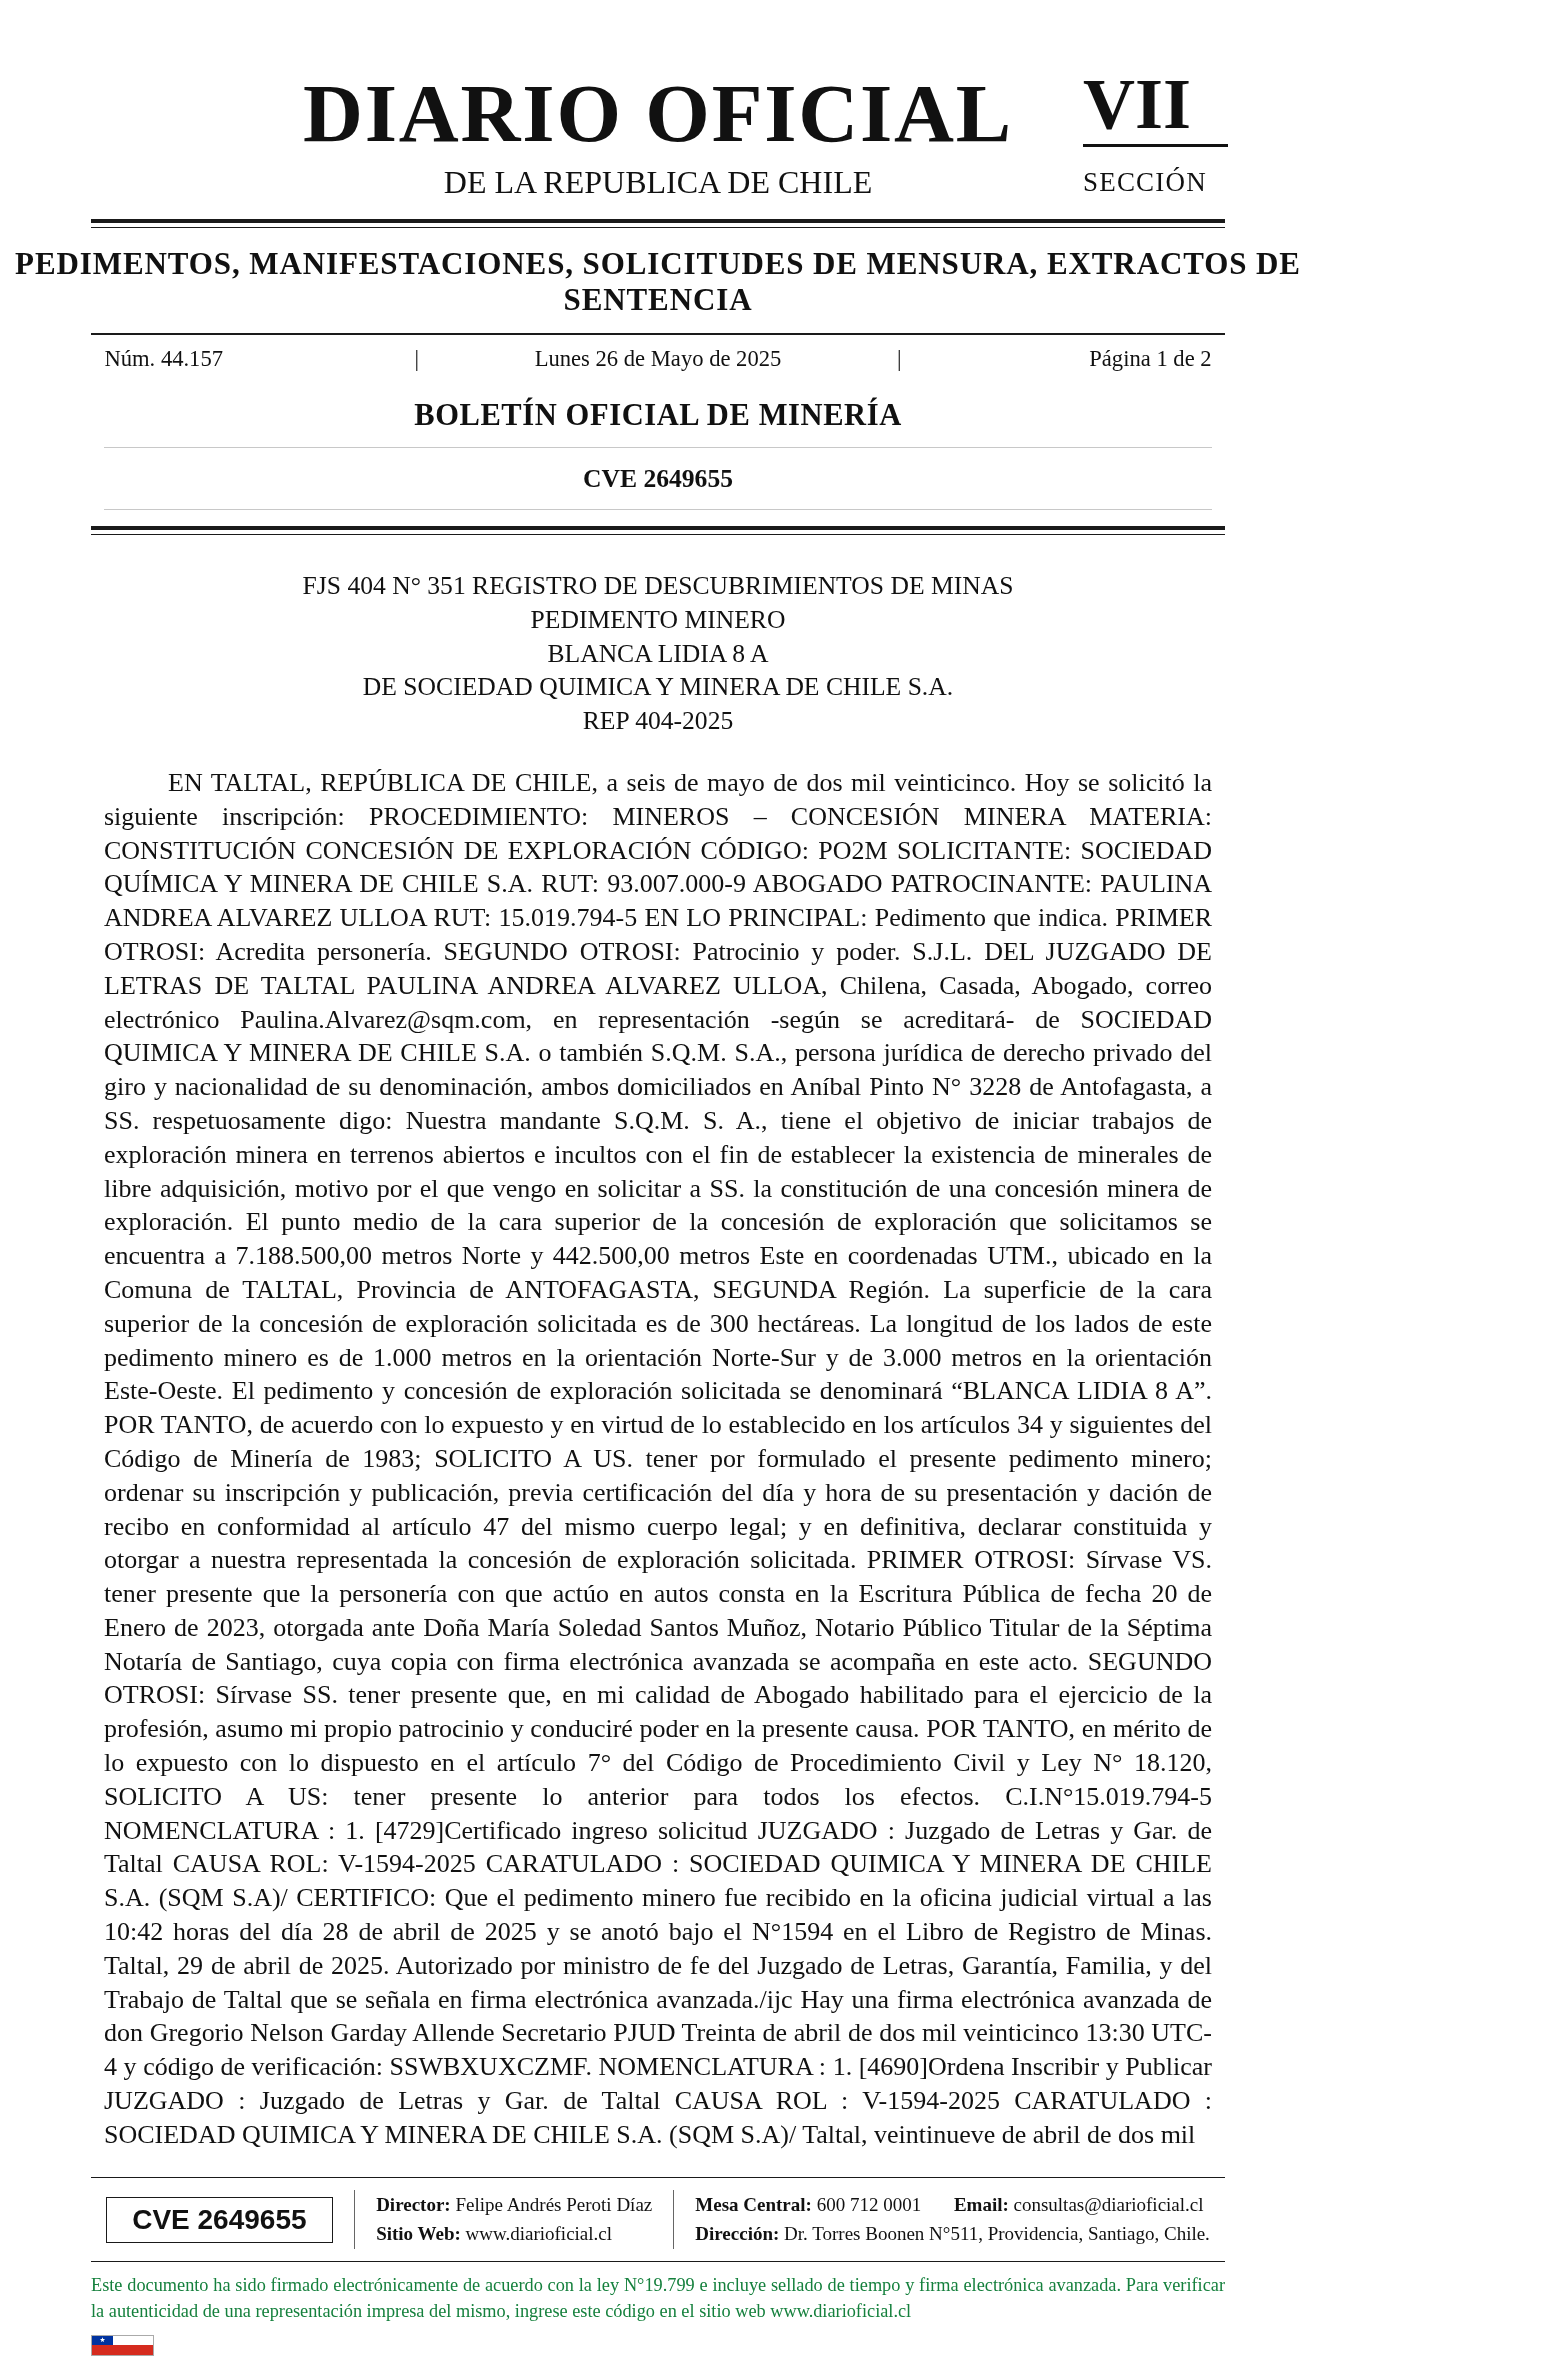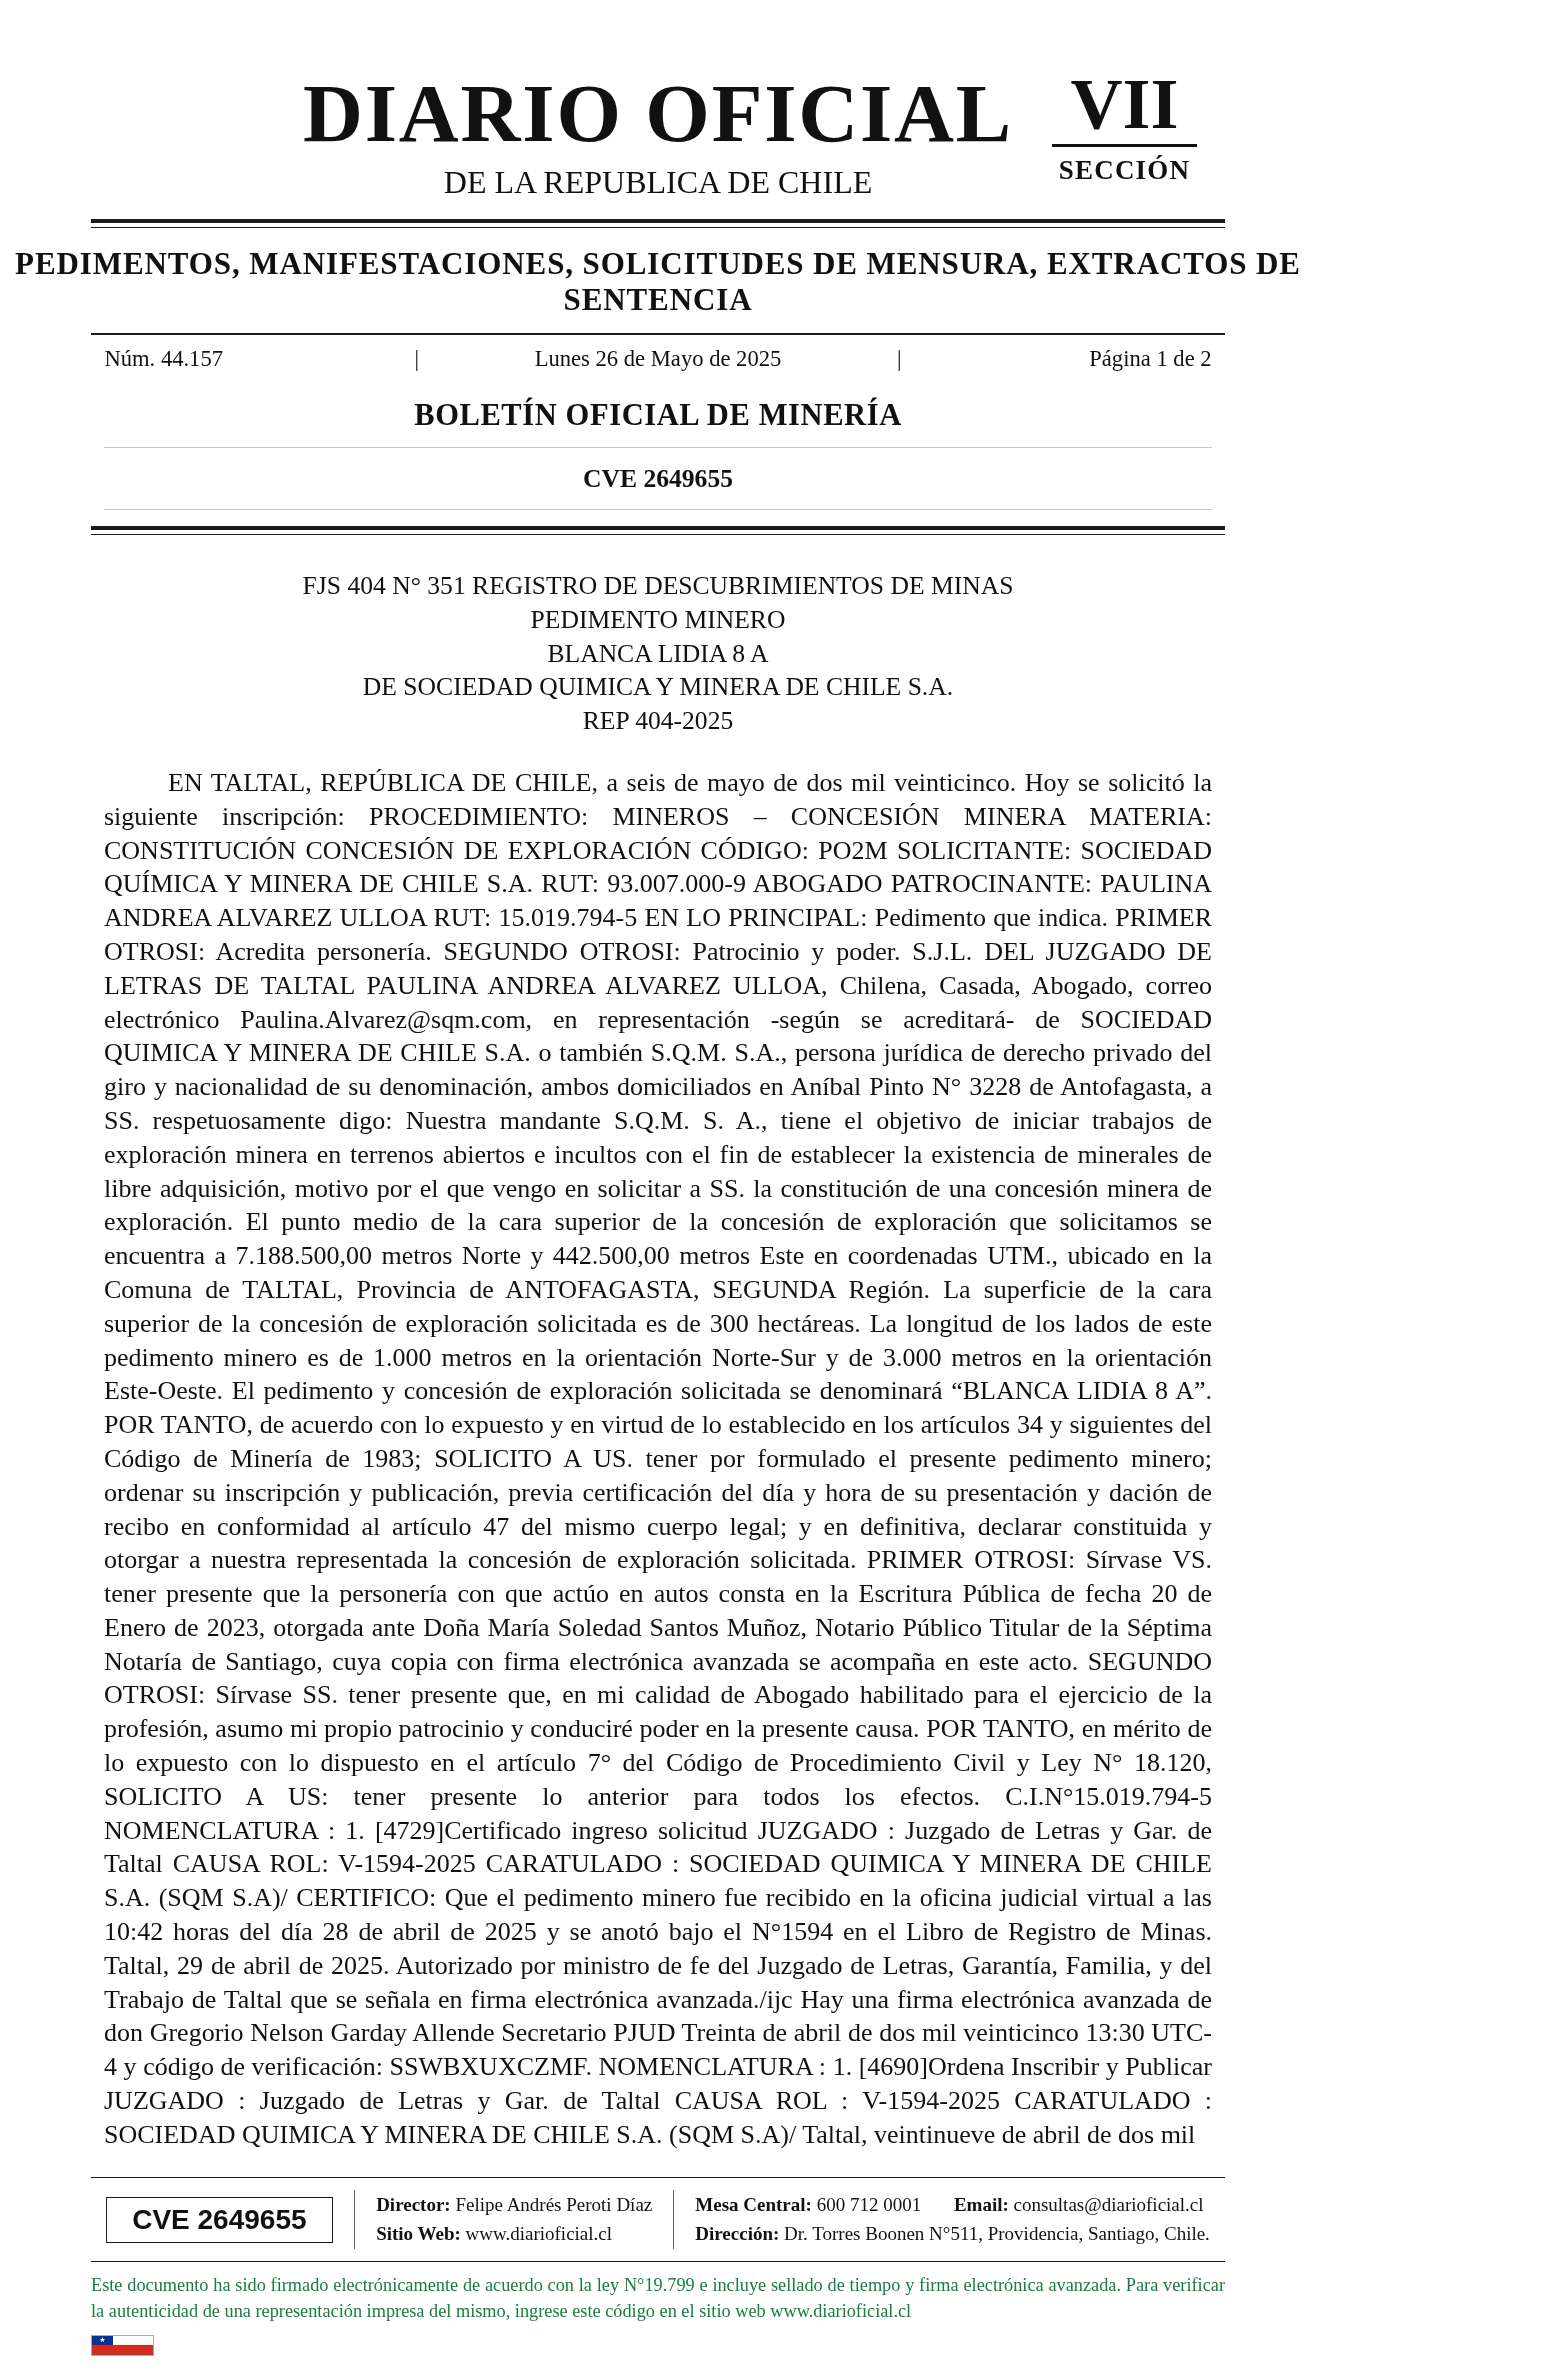--- a/index.html
+++ b/index.html
@@ -26,36 +26,36 @@
     font-size: 83px;
     font-weight: bold;
     letter-spacing: 1.8px;
     line-height: 1;
   }
   .masthead-subtitle { font-size: 32px; margin-top: 8.5px; }
   .masthead-ministry { font-size: 23px; margin-top: 4.9px; }
   .section-box {
     position: absolute;
     top: 68px;
-    right: 119px;
+    right: 88px;
     width: 145px;
-    text-align: center;
+    text-align: left;
   }
   .section-number {
     font-size: 72px;
     font-weight: bold;
     line-height: 1;
     padding-bottom: 3.7px;
     border-bottom: 3px solid #111;
   }
   .section-label {
     font-size: 27px;
-    font-weight: bold;
+    font-weight: normal;
     letter-spacing: 1.2px;
-    margin-top: 8px;
+    margin-top: 20px;
   }
 
   
   .rule-double {
     margin: 18.3px 91px 0 91px;
     border-top: 4.3px solid #1a1a1a;
     border-bottom: 1.8px solid #1a1a1a;
     height: 4.3px;
   }
   .rule-single { margin: 14.6px 91px 0 91px; border-top: 2.4px solid #1a1a1a; }

